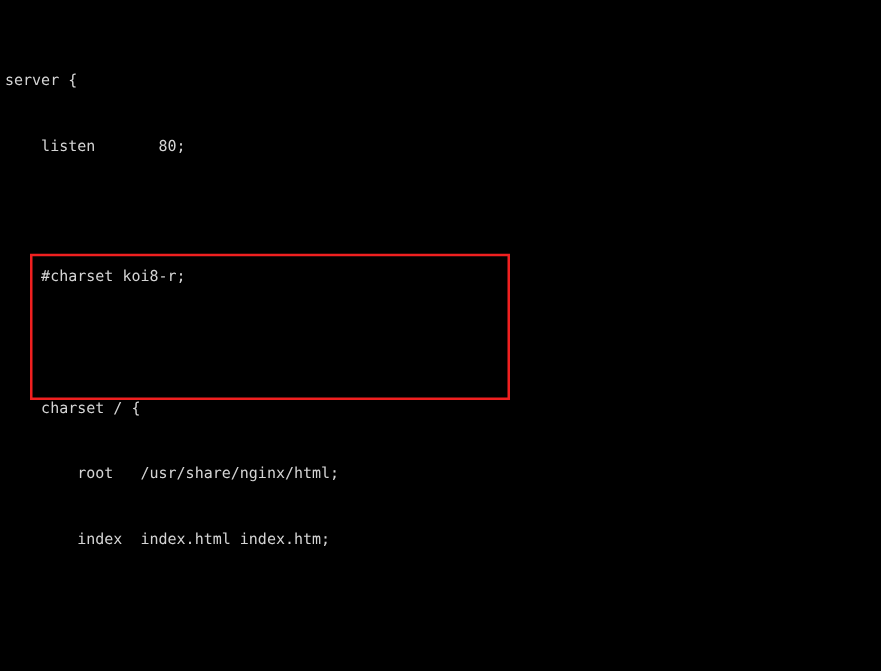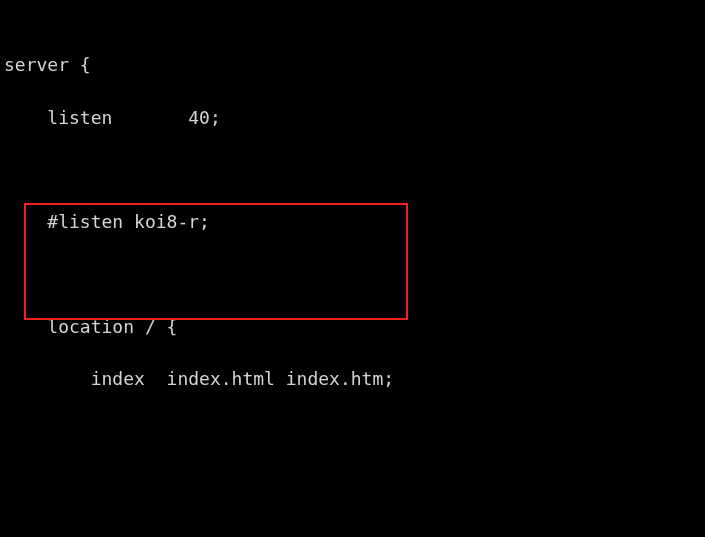--- a/index.html
+++ b/index.html
@@ -24,21 +24,21 @@
     left: 0px;
     top: 4px;
     width: 705px;
     white-space: pre;
   }
   .code-line {
     white-space: pre;
     height: 17.45px;
     color: #d4d4d4;
     font-family: "DejaVu Sans Mono", "Liberation Mono", monospace;
-    font-size: 18px;
+    font-size: 12px;
     line-height: 17.45px;
     padding-left: 4px;
   }
   .code-line.blank {
     color: transparent;
   }
   #highlight-box {
     position: absolute;
     left: 24px;
     top: 203px;
@@ -51,25 +51,26 @@
   }
 </style>
 </head>
 <body>
 
 <div id="terminal">
 
   <div id="code-area">
 
     <div class="code-line">server {</div>
-    <div class="code-line">    listen       40;</div>
+    <div class="code-line">    listen       80;</div>
     <div class="code-line blank"></div>
-    <div class="code-line">    #listen koi8-r;</div>
+    <div class="code-line">    #charset koi8-r;</div>
     <div class="code-line blank"></div>
-    <div class="code-line">    location / {</div>
+    <div class="code-line">    charset / {</div>
+    <div class="code-line">        root   /usr/share/nginx/html;</div>
     <div class="code-line">        index  index.html index.htm;</div>
     
     
     
     
     
 
     
 
     

